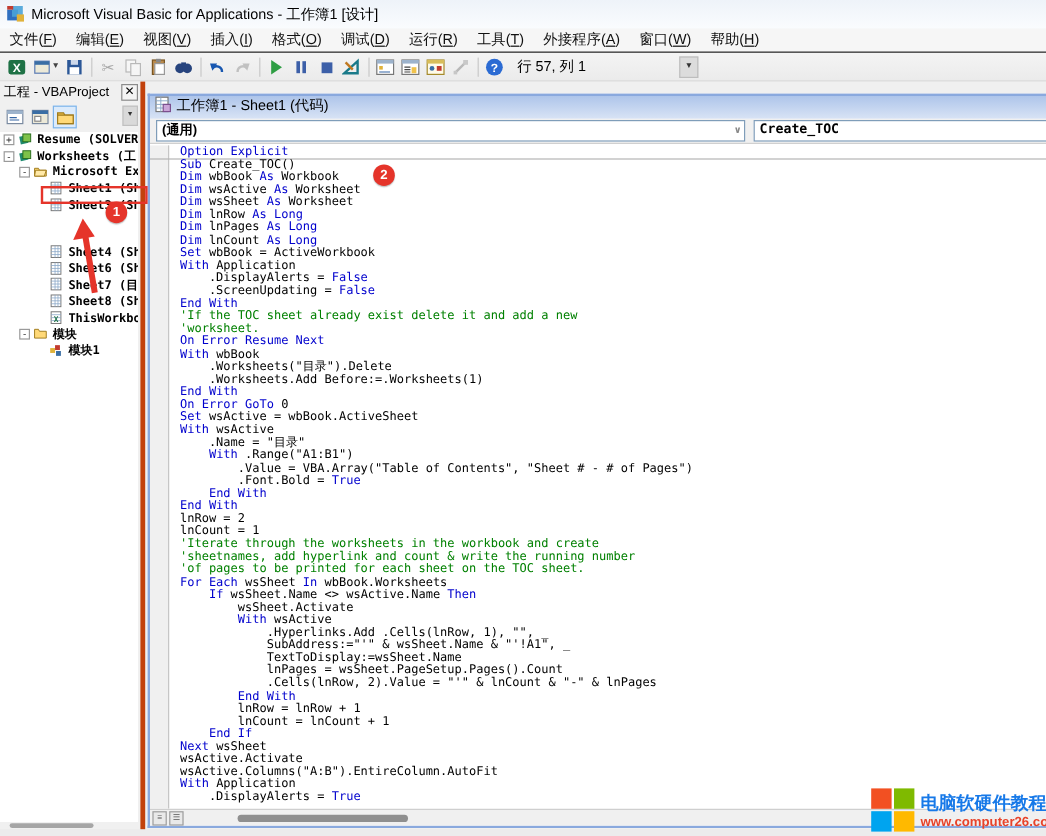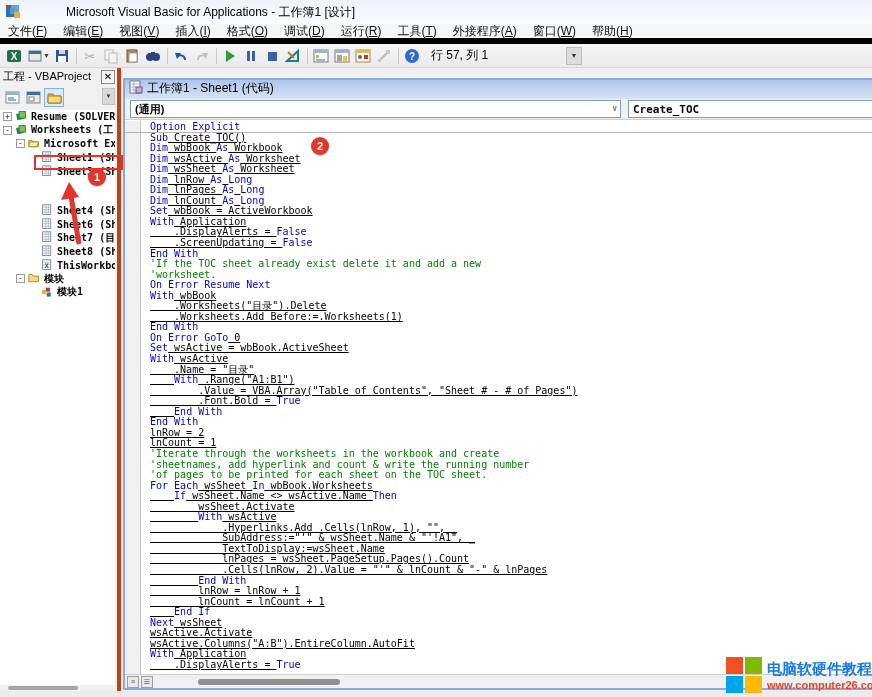--- a/index.html
+++ b/index.html
@@ -2,27 +2,27 @@
 <html><head>
 <meta charset="utf-8">
 <style>
   * { margin:0; padding:0; box-sizing:border-box; }
   html,body { width:872px; height:697px; }
   body { font-family:"Liberation Sans","DejaVu Sans",sans-serif; }
   .screen { position:relative; width:872px; height:697px; background:#f0f0f0; overflow:hidden; }
 
   
   .titlebar { position:absolute; left:0; top:0; width:872px; height:24px;
-    background:linear-gradient(#eef3f9,#fafcfe); display:flex; align-items:center; padding-left:5px;gap:40px; }
+    background:linear-gradient(#eef3f9,#fafcfe); display:flex; align-items:center; padding-left:5px; }
   .titlebar .appicon { width:16px; height:16px; margin-right:5px; }
   .titlebar .title { font-size:12px; color:#000; }
 
   
   .menubar { position:absolute; left:0; top:24px; width:872px; height:20px;
-    background:#f6f6f6; display:flex; align-items:center; border-bottom:6px solid #000000; }
+    background:#f6f6f6; display:flex; align-items:center; border-bottom:1px solid #000000; }
   .menu-item { font-size:12px; color:#111; padding:2px 8px; cursor:default; }
 
   
   .toolbar { position:absolute; left:0; top:44px; width:872px; height:24px;
     background:linear-gradient(#f4f4f4,#ebebeb); border-bottom:1px solid #d6d6d6;
     display:flex; align-items:center; padding-left:3px; }
   .tb-btn { width:21px; height:20px; display:flex; align-items:center; justify-content:center; position:relative; }
   .tb-btn svg { width:16px; height:16px; }
   .tb-btn.disabled { opacity:.45; filter:grayscale(1); }
   .tb-sep { width:1px; height:16px; background:#c9c9c9; margin:0 3px; }
@@ -60,33 +60,33 @@
   .panel-thumb { position:absolute; left:8px; bottom:2px; width:70px; height:4px; background:#a6a6a6; border-radius:2px; }
 
   
   .code-window { position:absolute; left:123px; top:10px; width:749px; height:612px;
     border:2px solid #8aa9de; border-right:none; background:#fff; }
   .code-titlebar { height:19px; background:linear-gradient(#aec5ea,#d8e3f5);
     display:flex; align-items:flex-start; padding-left:4px; font-size:12px; color:#000; }
   .code-titlebar svg { width:14px; height:14px; margin-right:4px; }
   .combo-row { height:21px; background:#f0f0f0; position:relative; border-bottom:1px solid #d0d0d0; }
   .combo { position:absolute; top:1px; height:18px; background:#fff; border:1px solid #7f9db9;
-    font-size:11px; display:flex; align-items:center; padding-left:4px; overflow:hidden; }
+    font-size:11px; display:flex; padding-left:4px; overflow:hidden; }
   .combo .arrow { position:absolute; right:2px; top:3px; font-size:8px; color:#888; }
   .combo-general { left:5px; width:491px; font-weight:bold; }
   .combo-proc { left:503px; width:246px; font-family:"DejaVu Sans Mono","Liberation Mono",monospace; font-weight:bold; }
 
   .code-area { position:absolute; left:0; top:41px; right:0; bottom:14px; background:#fff; overflow:hidden;padding-left:36px; }
   .margin-strip { position:absolute; left:0; top:0; bottom:0; width:16px; background:#f0f0f0; border-right:1px solid #c6c6c6; }
   .code { position:absolute; left:25px; top:1px; right:0;
     font-family:"DejaVu Sans Mono","Liberation Mono",monospace; font-size:10px; line-height:10.55px;
     white-space:pre; }
   .code-sep { position:absolute; left:0; right:0; top:11px; border-top:1px solid #b5b5b5; }
   .seg-k { color:#0000cd; }
-  .seg-n { color:#000;text-decoration:underline; }
+  .seg-n { color:#000; }
   .seg-c { color:#008000; }
 
   .code-bottombar { position:absolute; left:0; right:0; bottom:0; height:14px; background:#f0f0f0;
     border-top:1px solid #cfcfcf; display:flex; align-items:center; }
   .view-btn { width:12px; height:12px; border:1px solid #9d9d9d; background:#e9e9e9; margin-left:2px;
     font-size:7px; line-height:10px; text-align:center; color:#555; }
   .hscroll-track { position:relative; flex:1; height:100%; margin-left:6px; }
   .hscroll-thumb { position:absolute; left:39px; top:4px; width:142px; height:6px; background:#8f8f8f; border-radius:3px; }
 
   

